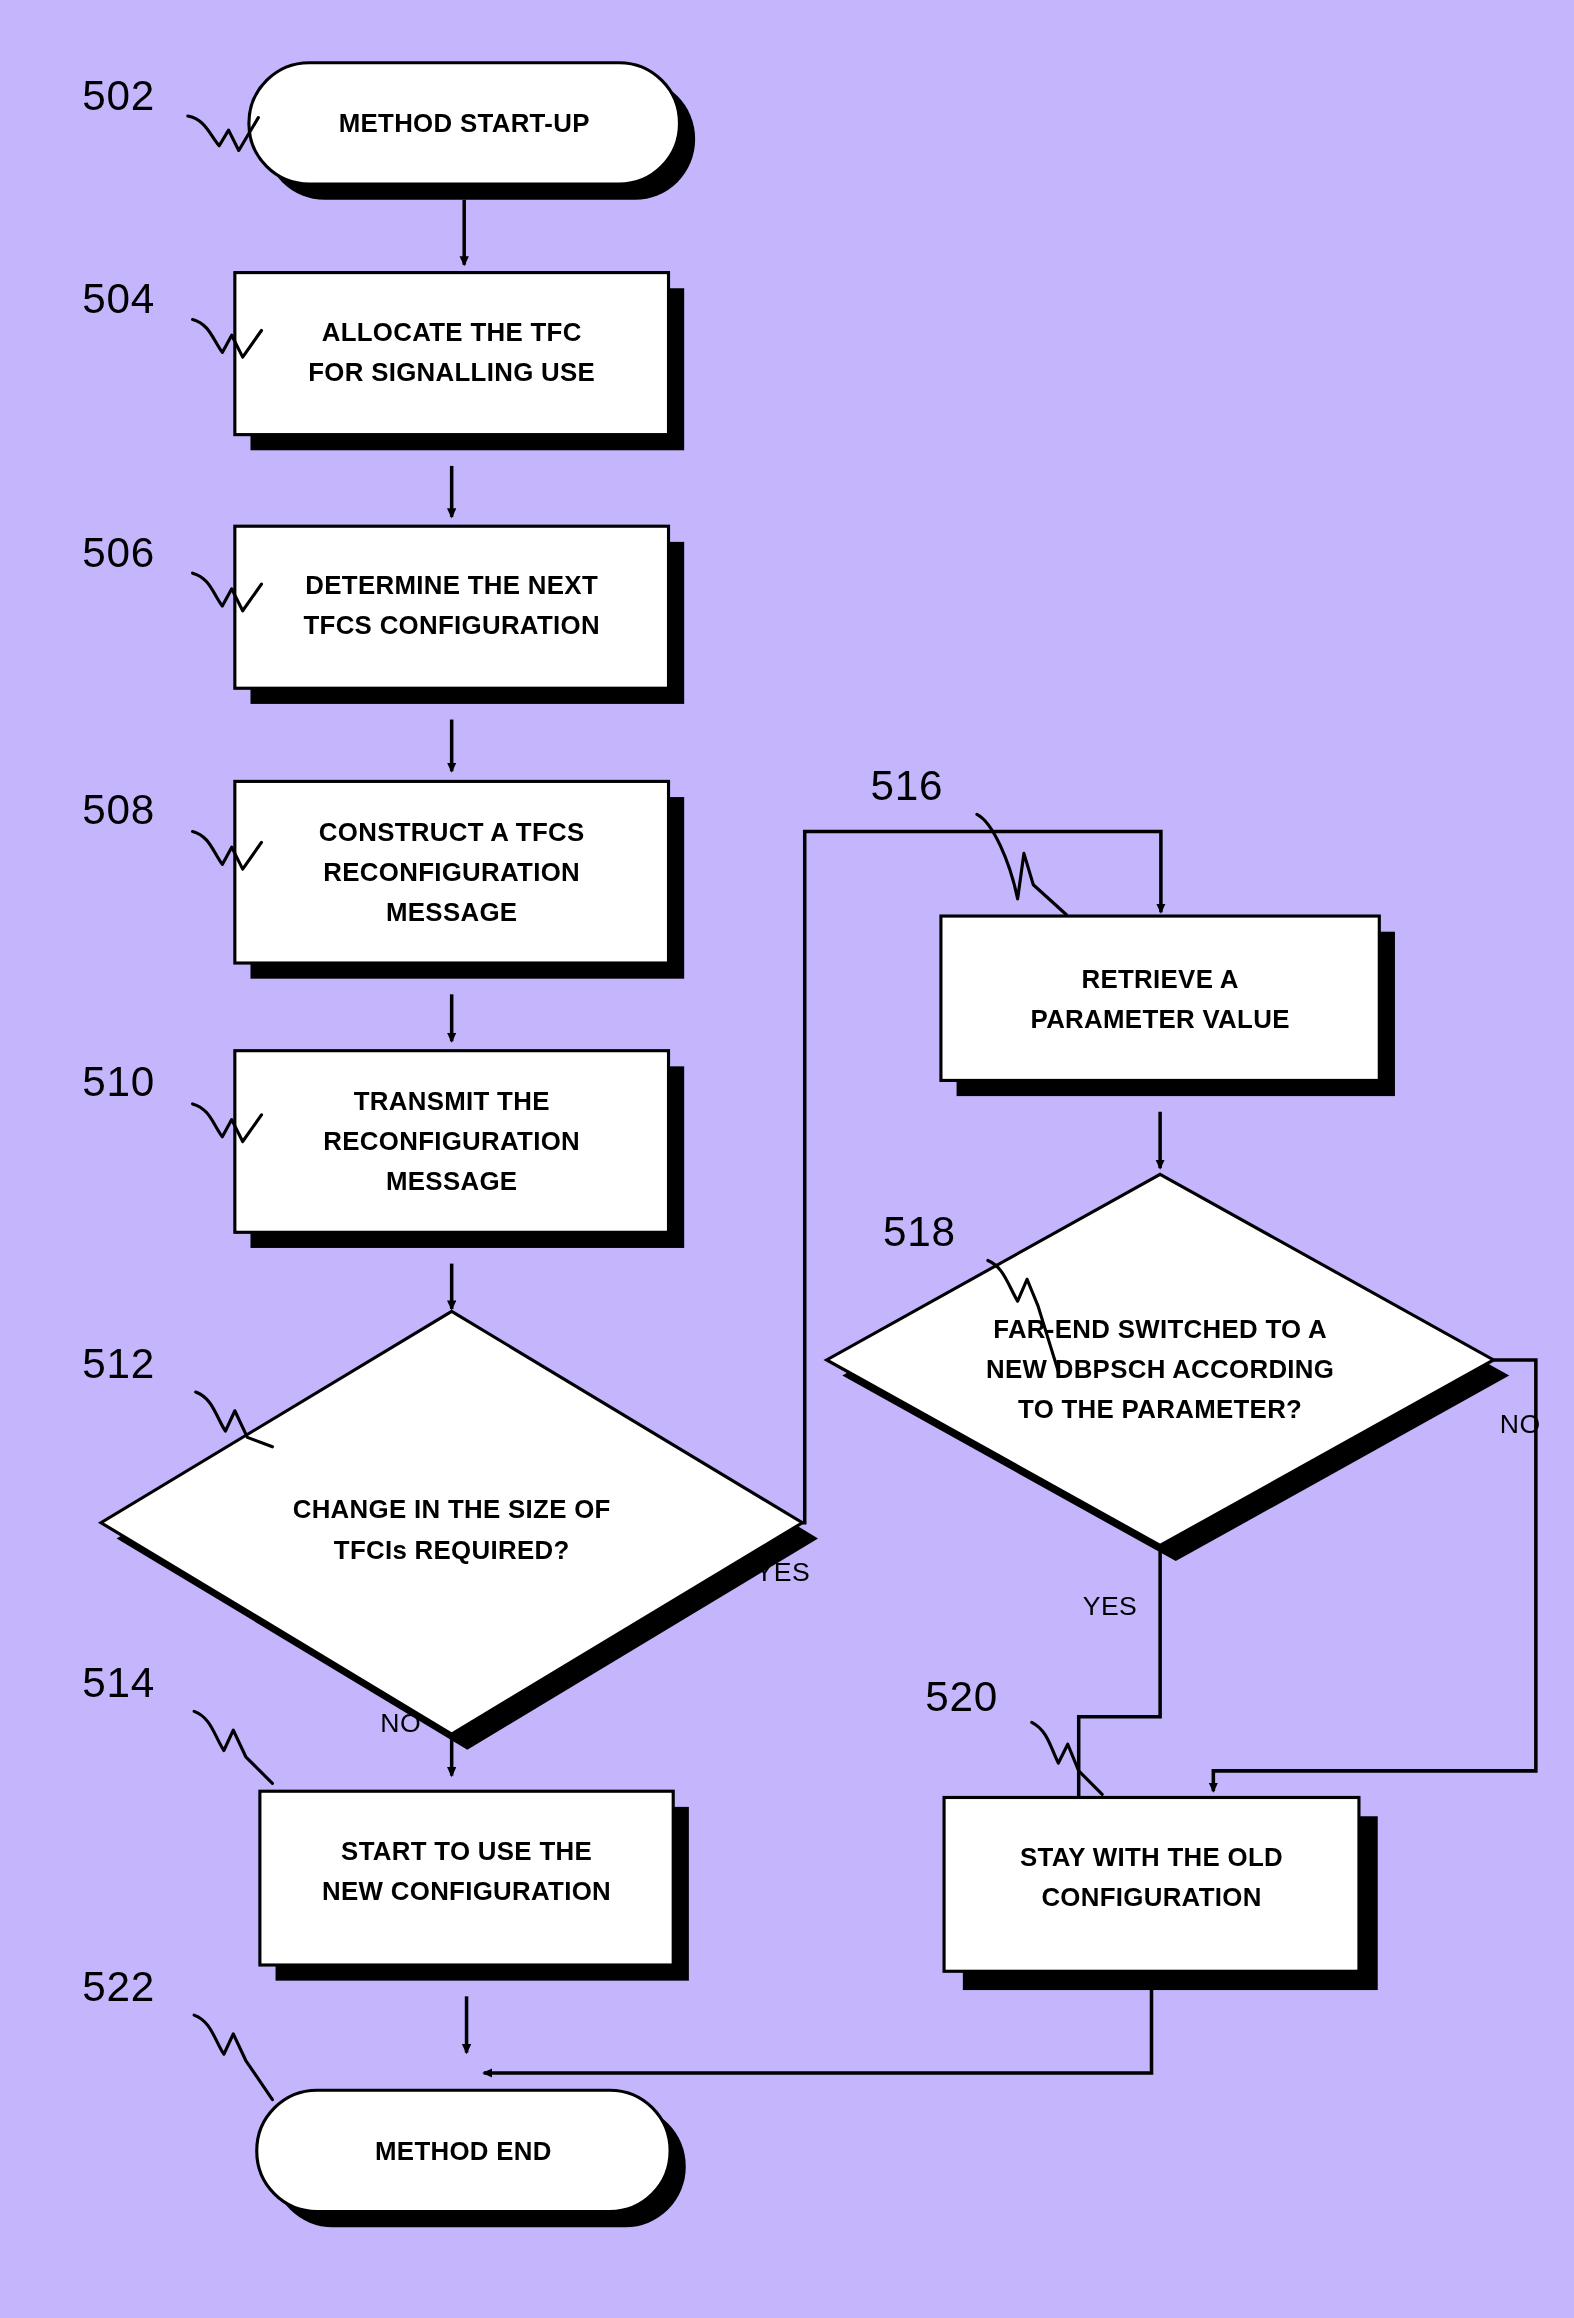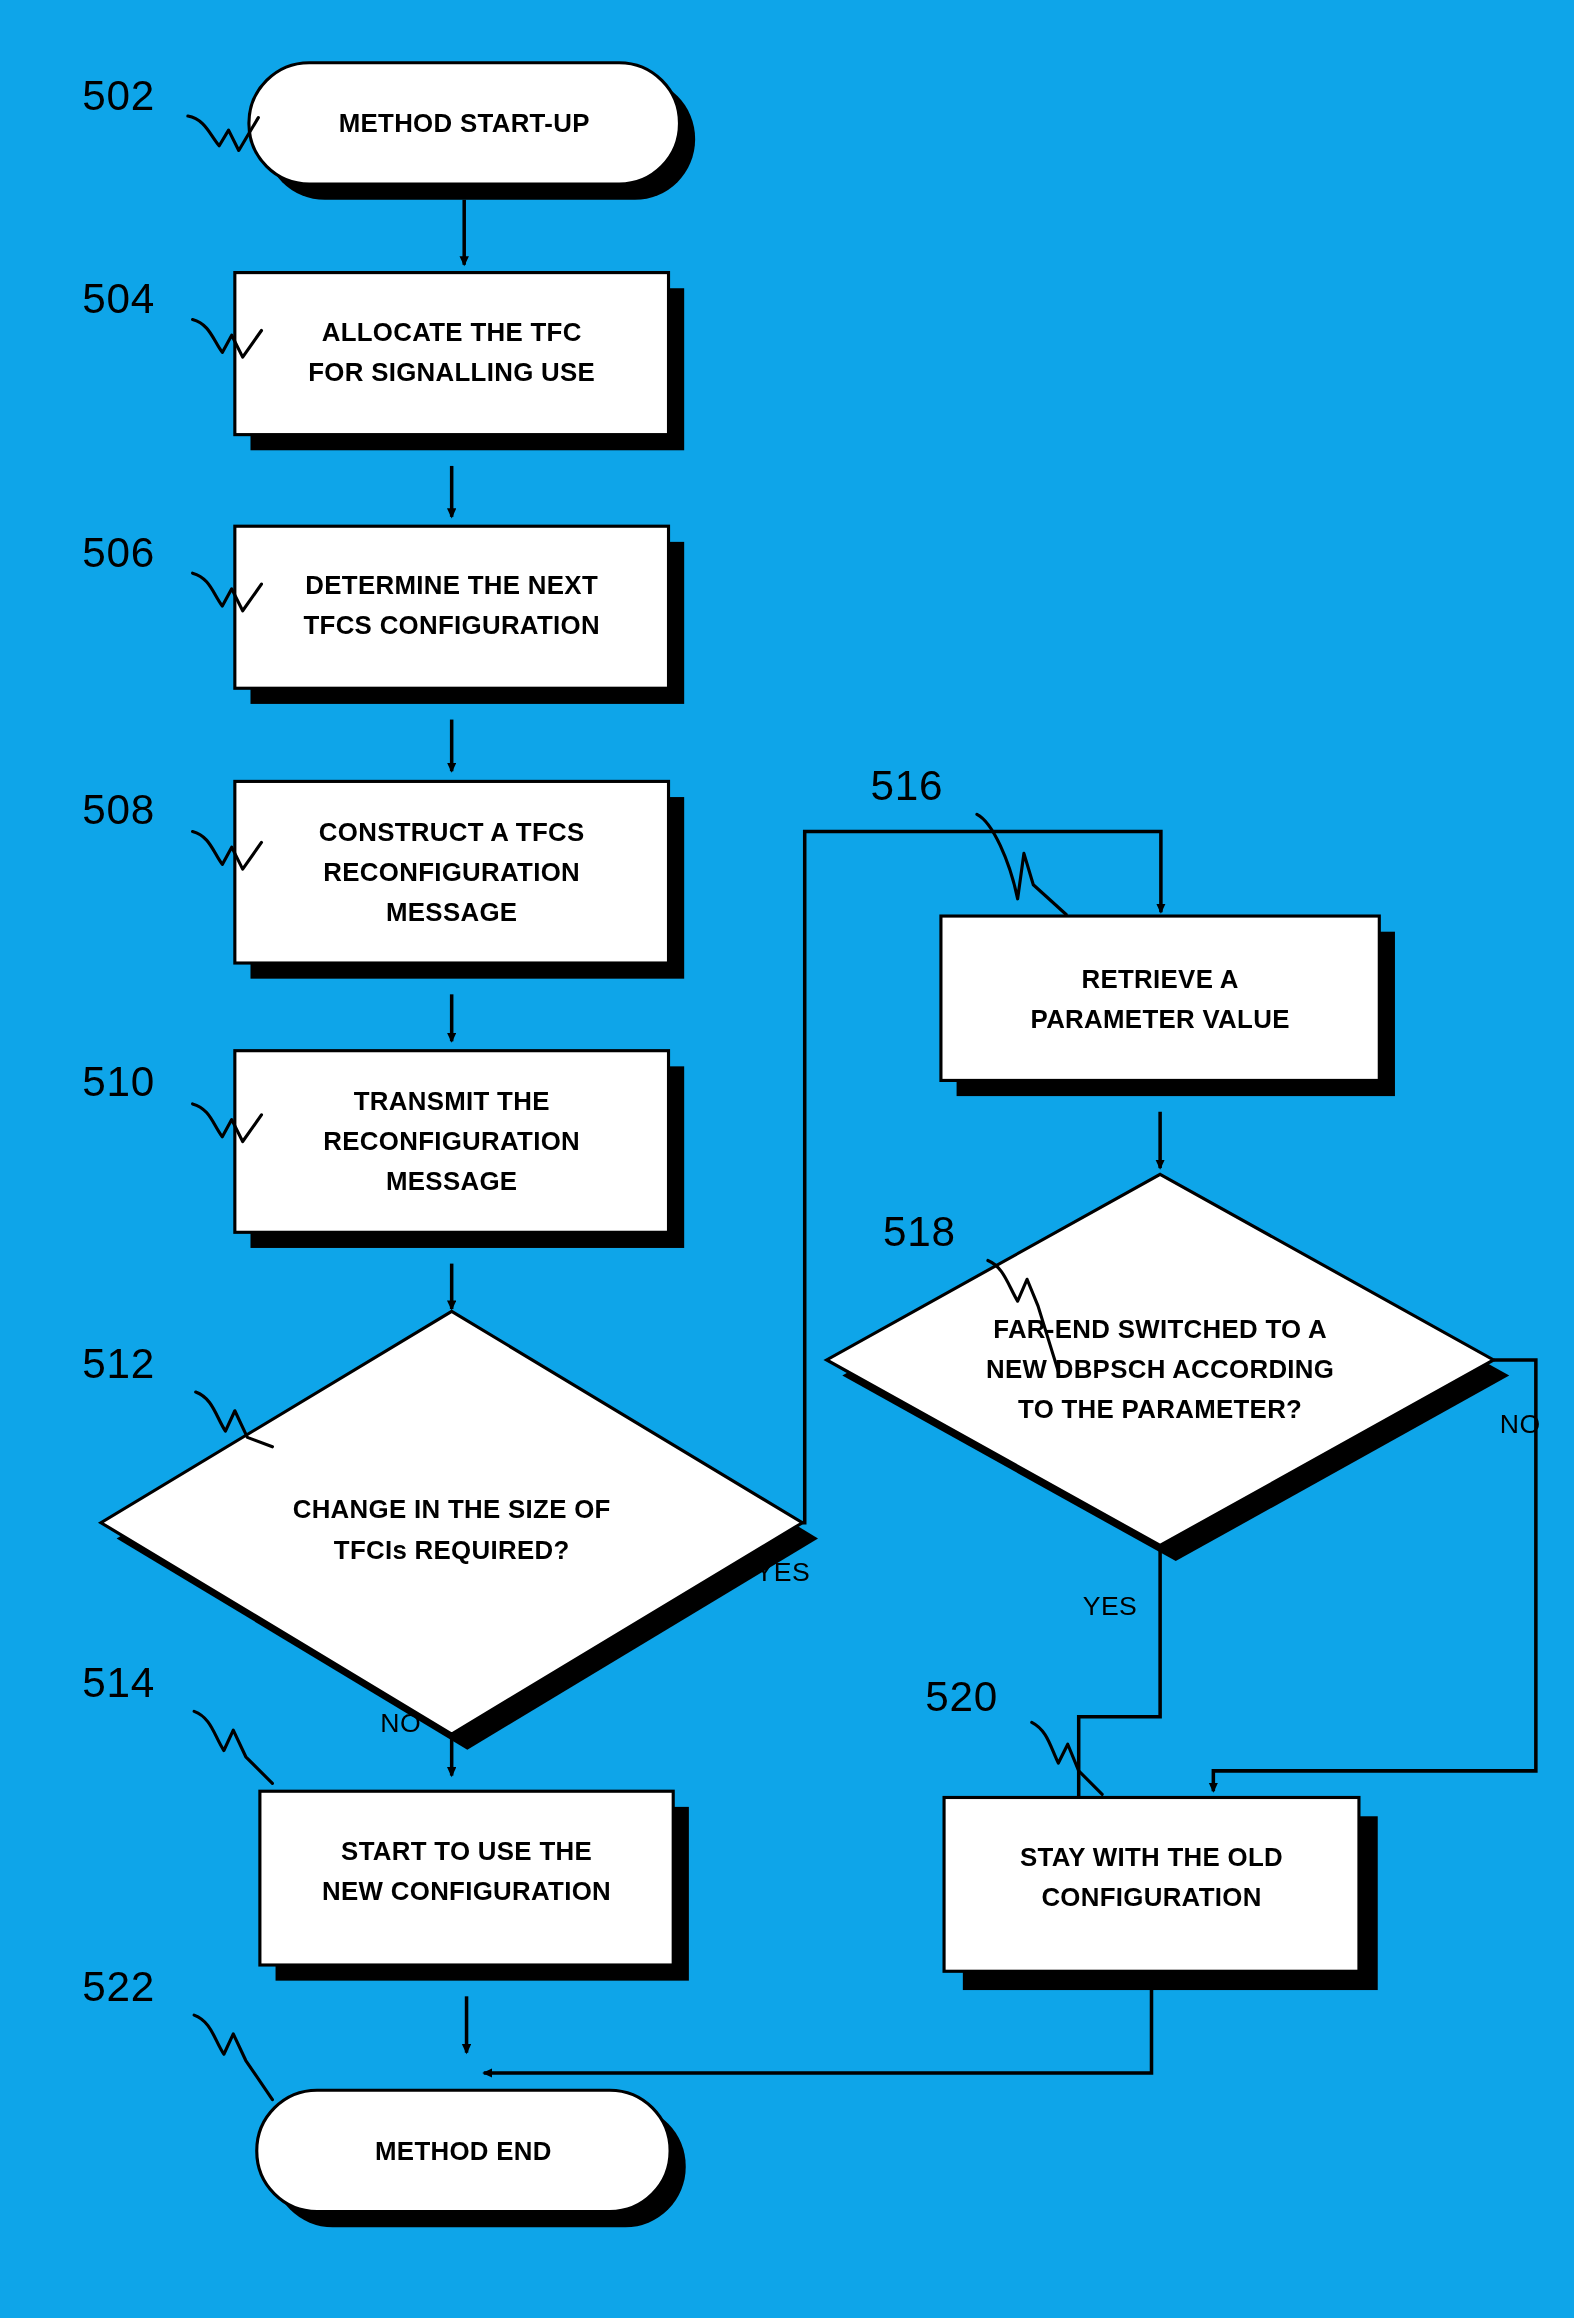--- a/index.html
+++ b/index.html
@@ -8,21 +8,21 @@
     padding: 0;
     background: #ffffff;
   }
   body {
     font-family: "Liberation Sans", sans-serif;
   }
   #figure {
     position: relative;
     width: 1575px;
     height: 2319px;
-    background: #0ea5e9;
+    background: #c4b5fd;
     overflow: hidden;
     text-decoration: underline;
   }
   #figure svg {
     position: absolute;
     top: 0;
     left: 0;
     width: 1575px;
     height: 2319px;
   }

